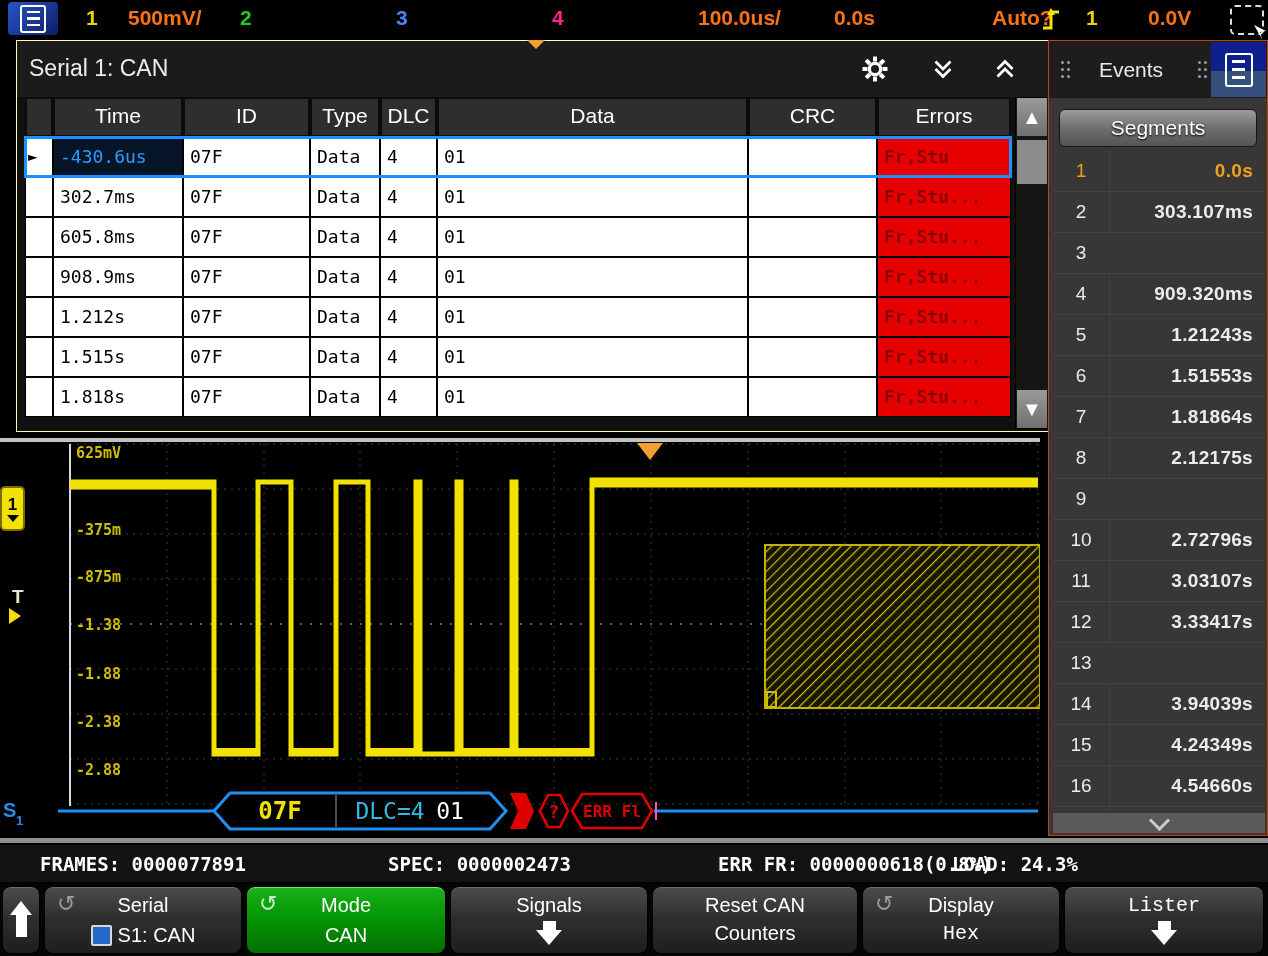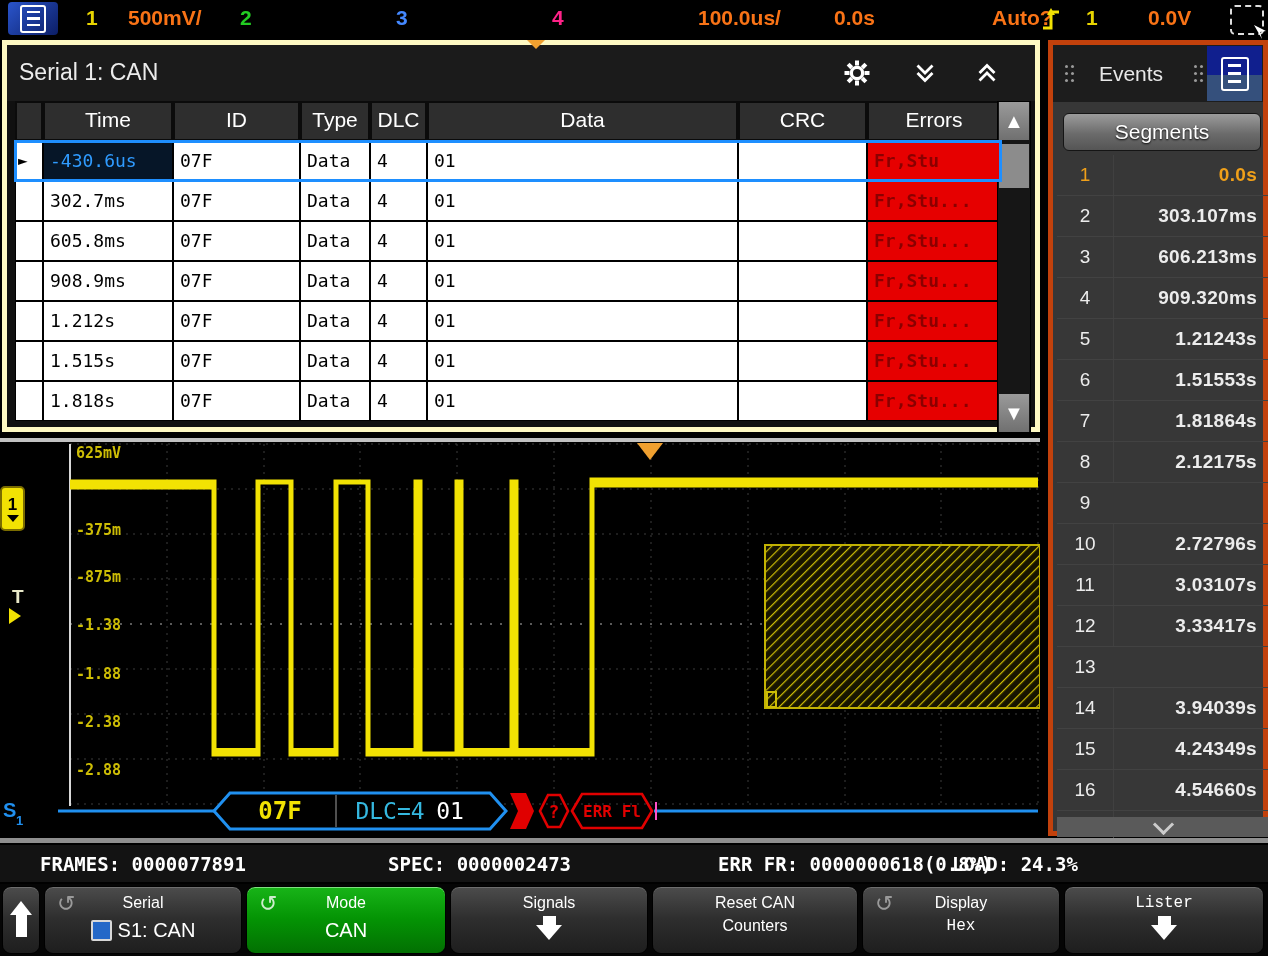--- a/index.html
+++ b/index.html
@@ -12,21 +12,21 @@
   .tb-item{position:absolute;top:6px;font-size:21px;font-weight:bold;color:#f97316;white-space:nowrap;}
   #menu-btn{left:8px;top:2px;width:50px;height:33px;border-radius:4px;
             background:linear-gradient(135deg,#2a55cc,#0c1e66);display:flex;align-items:center;justify-content:center;}
   .listicon{width:22px;height:24px;border:2px solid #fff;border-radius:3px;display:flex;flex-direction:column;justify-content:space-evenly;align-items:center;}
   .listicon i{display:block;width:13px;height:2.5px;background:#fff;}
   #trig-edge-icon{left:1040px;top:5px;width:22px;height:28px;}
   #shot-icon{left:1230px;top:5px;width:30px;height:26px;border:2px dashed #ddd;border-radius:5px;}
   #shot-icon svg{position:absolute;right:-6px;bottom:-6px;}
 
   
-  #lister{left:2px;top:40px;width:1038px;height:392px;background:#101010;border:5px solid #fef9c3;box-sizing:border-box;}
+  #lister{left:16px;top:40px;width:1038px;height:392px;background:#101010;border:1px solid #fef9c3;box-sizing:border-box;}
   #lister-titlebar{position:absolute;left:0;top:0;width:100%;height:56px;background:#1b1b1b;}
   #lister-title{position:absolute;left:12px;top:14px;font-size:23px;color:#ececec;}
   .tb-icon{position:absolute;top:10px;width:36px;height:36px;display:flex;align-items:center;justify-content:center;}
   #gear-ic{right:160px;} #chevdn-ic{right:92px;} #chevup-ic{right:30px;}
 
   #lister-table{position:absolute;left:8px;top:56px;}
   .lheader,.lrow{display:grid;grid-template-columns:28px 130px 127px 70px 57px 311px 129px 134px;}
   .lh{background:#2e2e2e;border:2px solid #0b0b0b;color:#fff;font-size:21px;text-align:center;
       height:36px;line-height:34px;font-family:"Liberation Sans",sans-serif;}
   .lc{background:#fff;border:1px solid #000;color:#000;font-family:"DejaVu Sans Mono",monospace;
@@ -39,21 +39,21 @@
   #lscroll{position:absolute;right:4px;top:56px;width:34px;height:332px;background:#161616;border:1px solid #000;box-sizing:border-box;}
   .sbtn{position:absolute;left:1px;width:30px;height:38px;background:linear-gradient(#9a9a9a,#707070);
         color:#fff;font-size:20px;text-align:center;line-height:38px;}
   #sb-up{top:0;} #sb-dn{bottom:0;}
   #sb-thumb{position:absolute;left:1px;top:42px;width:30px;height:44px;background:#8c8c8c;}
 
   
   #top-marker{left:527px;top:40px;width:0;height:0;border-left:9px solid transparent;border-right:9px solid transparent;border-top:9px solid #f0a030;z-index:6;}
 
   
-  #events{left:1048px;top:40px;width:220px;height:796px;background:#373737;border:5px solid #c2410c;box-sizing:border-box;}
+  #events{left:1048px;top:40px;width:220px;height:796px;background:#373737;border:1px solid #c2410c;box-sizing:border-box;}
   #ev-header{position:absolute;left:0;top:0;width:100%;height:57px;background:#1d1d1d;display:flex;align-items:center;
              padding:0 66px 0 12px;box-sizing:border-box;justify-content:space-between;}
   #ev-title{font-size:21px;color:#e8e8e8;}
   .dotgrid{width:3px;height:3px;background:#9a9a9a;border-radius:50%;
            box-shadow:6px 0 0 #9a9a9a,0 7px 0 #9a9a9a,6px 7px 0 #9a9a9a,0 14px 0 #9a9a9a,6px 14px 0 #9a9a9a;margin-top:-14px;}
   #ev-menu-btn{position:absolute;right:1px;top:1px;width:55px;height:55px;
                background:linear-gradient(#101f8e 0 52%,#35507c 52% 100%);display:flex;align-items:center;justify-content:center;}
   #seg-btn{position:absolute;left:10px;top:68px;width:198px;height:38px;border-radius:6px;border:1px solid #151515;
            background:linear-gradient(#9c9c9c,#6b6b6b 55%,#555);color:#fff;font-size:21px;text-align:center;line-height:36px;
            text-shadow:0 1px 2px #000;box-sizing:border-box;}
@@ -79,21 +79,21 @@
   #graybar{left:0;top:838px;width:1268px;height:5px;background:#8f8f8f;}
   #statusbar{left:0;top:845px;width:1268px;height:37px;background:#131313;color:#fff;
              font-family:"DejaVu Sans Mono",monospace;font-size:19px;font-weight:bold;}
   .st-item{position:absolute;top:8px;white-space:nowrap;}
 
   
   #softkeys{left:0;top:884px;width:1268px;height:72px;background:#050505;}
   .skey{position:absolute;top:2px;height:68px;border-radius:9px;border:1px solid #000;box-sizing:border-box;
         background:linear-gradient(#4c4c4c,#2e2e2e 48%,#1e1e1e);box-shadow:inset 0 1px 0 #6d6d6d;
         color:#fff;text-align:center;}
-  .skey .l1{font-size:16px;margin-top:7px;}
+  .skey .l1{font-size:20px;margin-top:7px;}
   .skey .l2{font-size:20px;margin-top:7px;display:flex;align-items:center;justify-content:center;gap:6px;}
   .skey.green{background:linear-gradient(#18b418,#049404 48%,#027002);box-shadow:inset 0 1px 0 #7ee07e;}
   .cycle{position:absolute;left:12px;top:4px;font-size:22px;color:#9a9a9a;}
   .skey.green .cycle{color:#cdeccd;}
   .bluesq{display:inline-block;width:17px;height:17px;background:#2468c8;border:2px solid #d8d8d8;border-radius:2px;}
   .dn-arrow{width:0;height:0;border-left:13px solid transparent;border-right:13px solid transparent;border-top:15px solid #fff;margin:0 auto;}
   .dn-stem{width:13px;height:9px;background:#fff;margin:4px auto 0;}
   .up-head{width:0;height:0;border-left:11px solid transparent;border-right:11px solid transparent;border-bottom:14px solid #fff;margin:14px auto 0;}
   .up-stem{width:11px;height:22px;background:#fff;margin:0 auto;}
 </style>
@@ -274,21 +274,20 @@
         <div class="erow hl">
           <span class="en">1</span>
           <span class="et">0.0s</span>
         </div>
         <div class="erow">
           <span class="en">2</span>
           <span class="et">303.107ms</span>
         </div>
         <div class="erow">
           <span class="en">3</span>
-          <span class="et">606.213ms</span>
         </div>
         <div class="erow">
           <span class="en">4</span>
           <span class="et">909.320ms</span>
         </div>
         <div class="erow">
           <span class="en">5</span>
           <span class="et">1.21243s</span>
         </div>
         <div class="erow">

